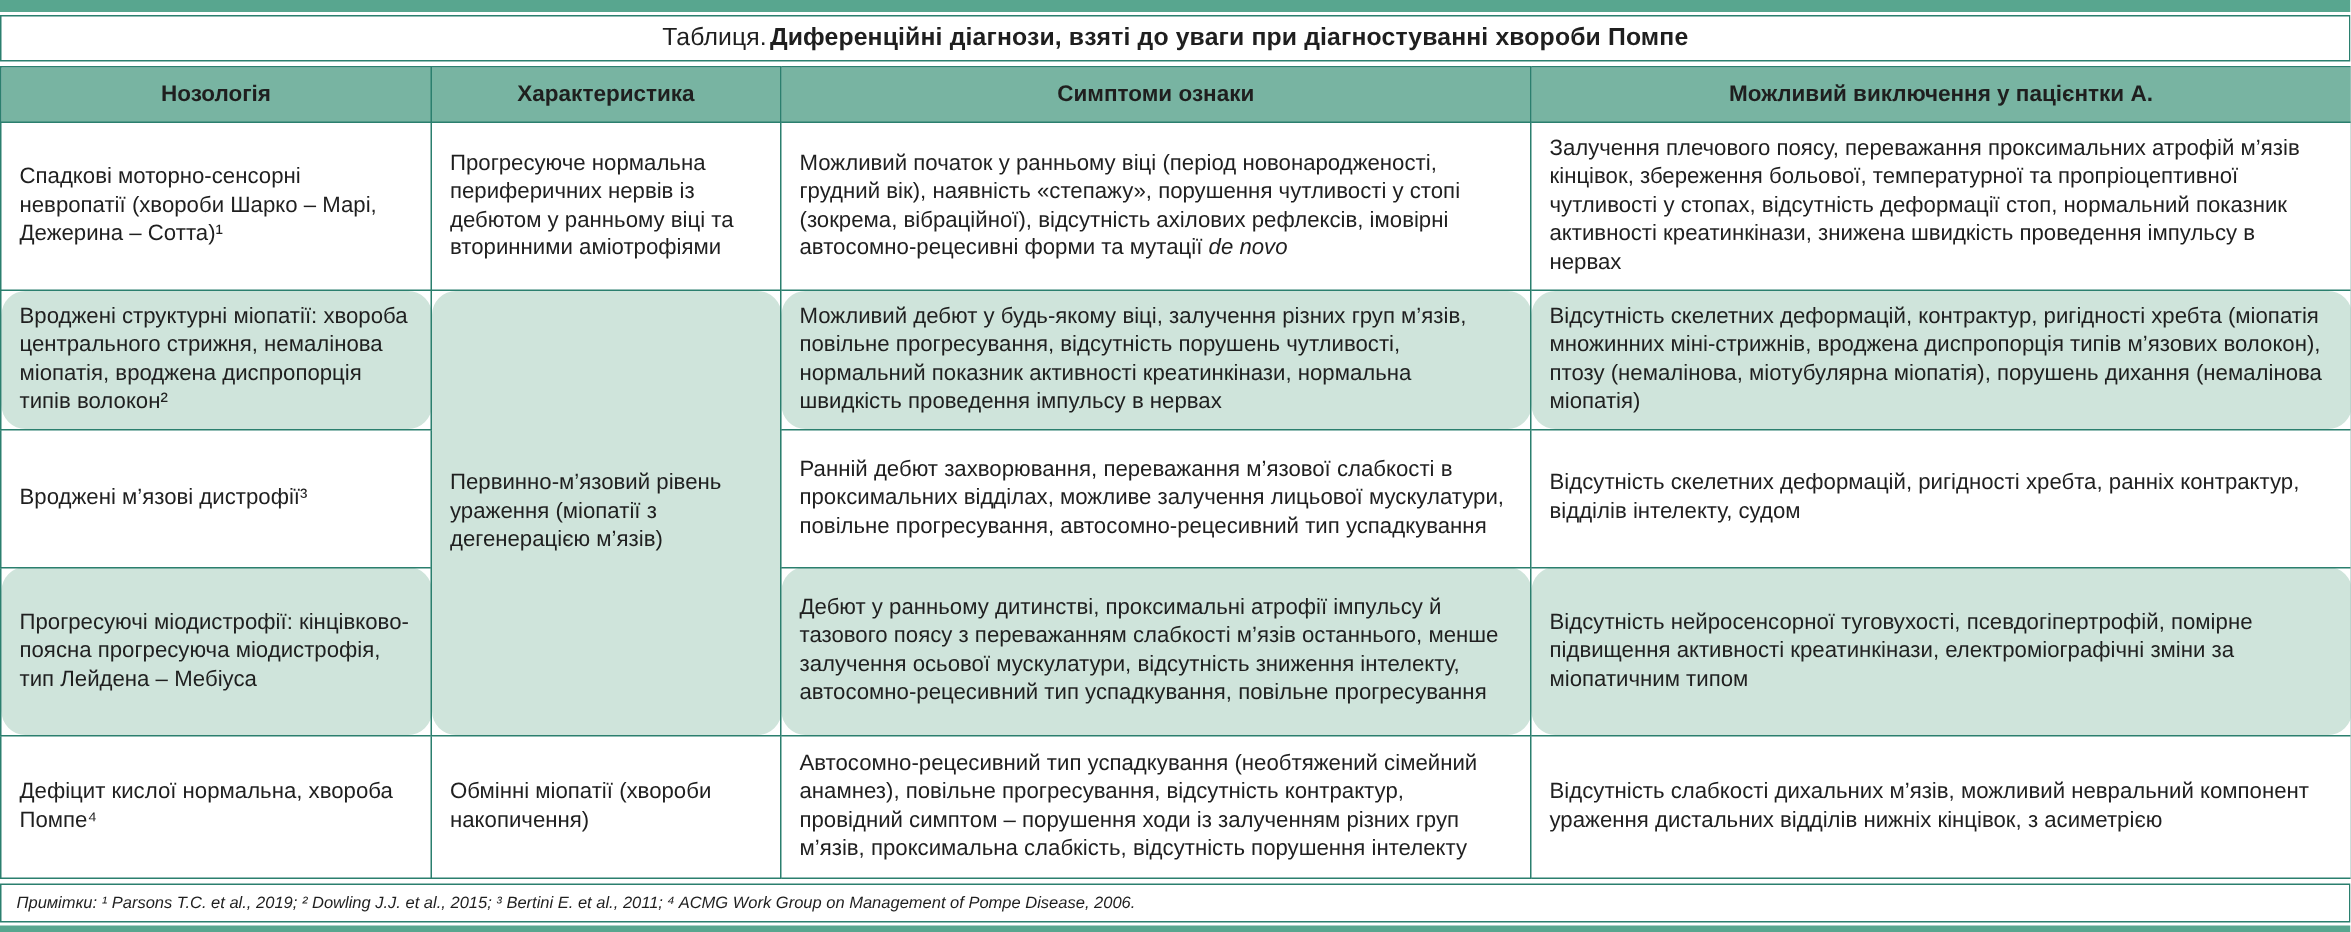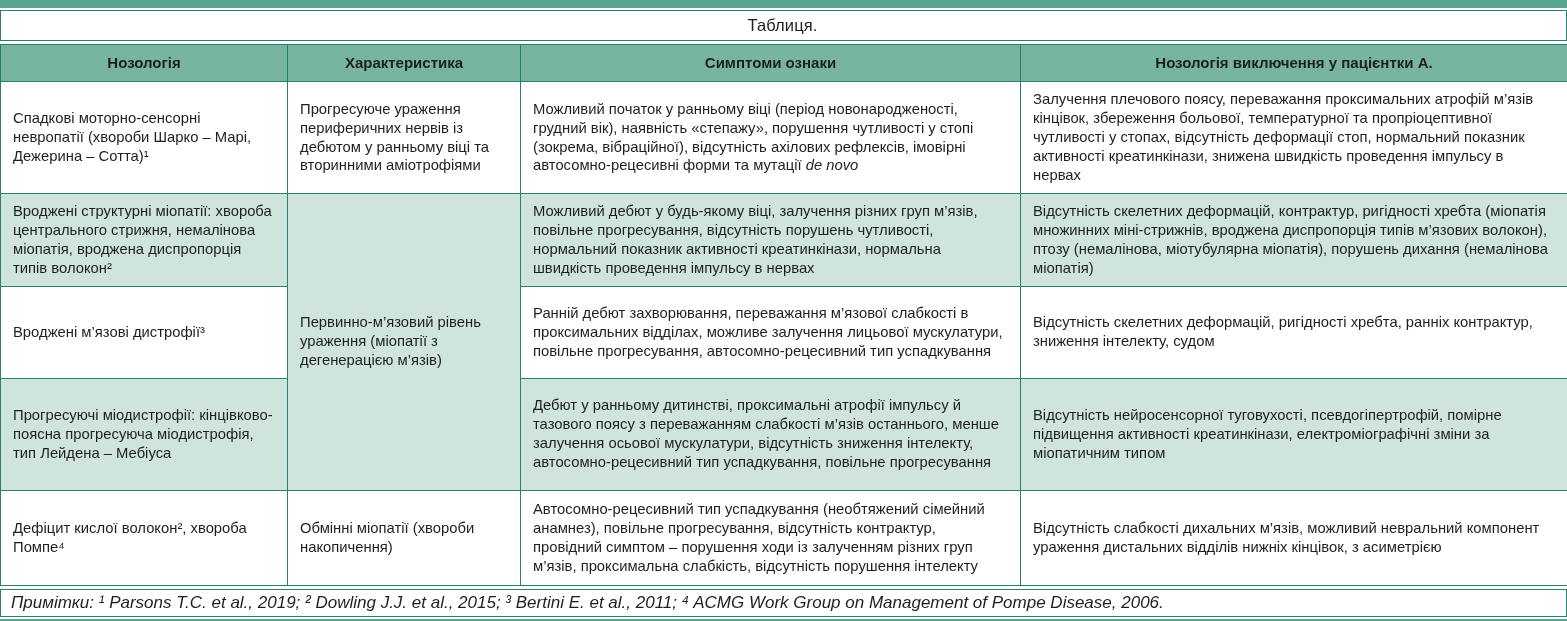--- a/index.html
+++ b/index.html
@@ -45,91 +45,92 @@
   }
   table.diff th{
     background:var(--c-header);
     font-weight:700;
     text-align:center;
     height:37px;
     padding:4px 8px;
     font-size:15px;
   }
   col.c1{width:287px;} col.c2{width:233px;} col.c3{width:500px;} col.c4{width:547px;}
-  tr.alt td{background:var(--c-rowalt);}
+  tr.alt td{background:var(--c-rowalt);border-radius:16px;}
   td.merged{background:var(--c-rowalt);}
   tr.r1 td{height:112px;}
   tr.r2 td{height:90px;}
   tr.r3 td{height:92px;}
   tr.r4 td{height:112px;}
   tr.r5 td{height:95px;}
   .ital{font-style:italic;}
   .footnote-box{
     border:1.5px solid var(--c-border);
     min-height:26px;
     display:flex;align-items:center;
     padding:3px 10px;
-    font-size:17px;
+    font-size:11px;
     font-style:italic;
   }
 </style>
 </head>
 <body>
 
 <div class="page">
 
   <div class="bar"></div>
   <div class="gap2"></div>
 
   <div class="title-box">
     <span class="t-label">Таблиця.</span>
+    <span class="t-main">Диференційні діагнози, взяті до уваги при діагностуванні хвороби Помпе</span>
   </div>
 
   <div class="gap3"></div>
 
   <table class="diff">
     <colgroup>
         <col class="c1">
         <col class="c2">
         <col class="c3">
         <col class="c4">
       </colgroup>
     <thead>
       <tr>
         <th>Нозологія</th>
         <th>Характеристика</th>
         <th>Симптоми ознаки</th>
-        <th>Нозологія виключення у пацієнтки А.</th>
+        <th>Можливий виключення у пацієнтки А.</th>
       </tr>
     </thead>
     <tbody>
       <tr class="r1">
         <td>Спадкові моторно-сенсорні невропатії (хвороби Шарко – Марі, Дежерина – Сотта)¹</td>
-        <td>Прогресуюче ураження периферичних нервів із дебютом у ранньому віці та вторинними аміотрофіями</td>
+        <td>Прогресуюче нормальна периферичних нервів із дебютом у ранньому віці та вторинними аміотрофіями</td>
         <td><span>Можливий початок у ранньому віці (період новонародженості, грудний вік), наявність «степажу», порушення чутливості у стопі (зокрема, вібраційної), відсутність ахілових рефлексів, імовірні автосомно-рецесивні форми та мутації </span><span class="ital">de novo</span></td>
         <td>Залучення плечового поясу, переважання проксимальних атрофій м’язів кінцівок, збереження больової, температурної та пропріоцептивної чутливості у стопах, відсутність деформації стоп, нормальний показник активності креатинкінази, знижена швидкість проведення імпульсу в нервах</td>
       </tr>
       <tr class="r2 alt">
         <td>Вроджені структурні міопатії: хвороба центрального стрижня, немалінова міопатія, вроджена диспропорція типів волокон²</td>
         <td class="merged" rowspan="3">Первинно-м’язовий рівень ураження (міопатії з дегенерацією м’язів)</td>
         <td>Можливий дебют у будь-якому віці, залучення різних груп м’язів, повільне прогресування, відсутність порушень чутливості, нормальний показник активності креатинкінази, нормальна швидкість проведення імпульсу в нервах</td>
         <td>Відсутність скелетних деформацій, контрактур, ригідності хребта (міопатія множинних міні-стрижнів, вроджена диспропорція типів м’язових волокон), птозу (немалінова, міотубулярна міопатія), порушень дихання (немалінова міопатія)</td>
       </tr>
       <tr class="r3">
         <td>Вроджені м’язові дистрофії³</td>
         <td>Ранній дебют захворювання, переважання м’язової слабкості в проксимальних відділах, можливе залучення лицьової мускулатури, повільне прогресування, автосомно-рецесивний тип успадкування</td>
-        <td>Відсутність скелетних деформацій, ригідності хребта, ранніх контрактур, зниження інтелекту, судом</td>
+        <td>Відсутність скелетних деформацій, ригідності хребта, ранніх контрактур, відділів інтелекту, судом</td>
       </tr>
       <tr class="r4 alt">
         <td>Прогресуючі міодистрофії: кінцівково-поясна прогресуюча міодистрофія, тип Лейдена – Мебіуса</td>
         <td>Дебют у ранньому дитинстві, проксимальні атрофії імпульсу й тазового поясу з переважанням слабкості м’язів останнього, менше залучення осьової мускулатури, відсутність зниження інтелекту, автосомно-рецесивний тип успадкування, повільне прогресування</td>
         <td>Відсутність нейросенсорної туговухості, псевдогіпертрофій, помірне підвищення активності креатинкінази, електроміографічні зміни за міопатичним типом</td>
       </tr>
       <tr class="r5">
-        <td>Дефіцит кислої волокон², хвороба Помпе⁴</td>
+        <td>Дефіцит кислої нормальна, хвороба Помпе⁴</td>
         <td>Обмінні міопатії (хвороби накопичення)</td>
         <td>Автосомно-рецесивний тип успадкування (необтяжений сімейний анамнез), повільне прогресування, відсутність контрактур, провідний симптом – порушення ходи із залученням різних груп м’язів, проксимальна слабкість, відсутність порушення інтелекту</td>
         <td>Відсутність слабкості дихальних м’язів, можливий невральний компонент ураження дистальних відділів нижніх кінцівок, з асиметрією</td>
       </tr>
     </tbody>
   </table>
 
   <div class="gap3"></div>
 
   <div class="footnote-box">

